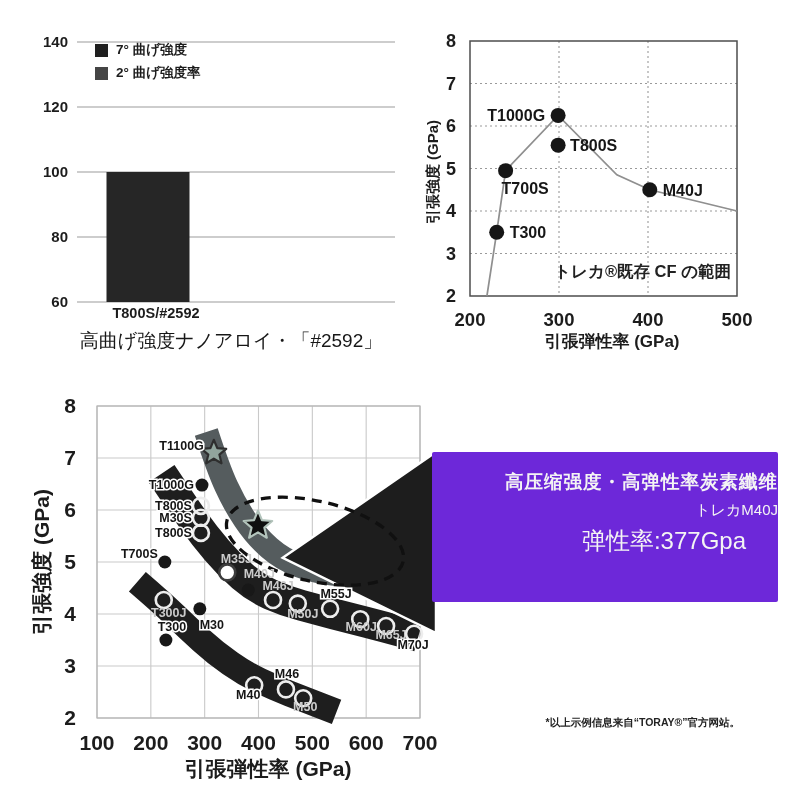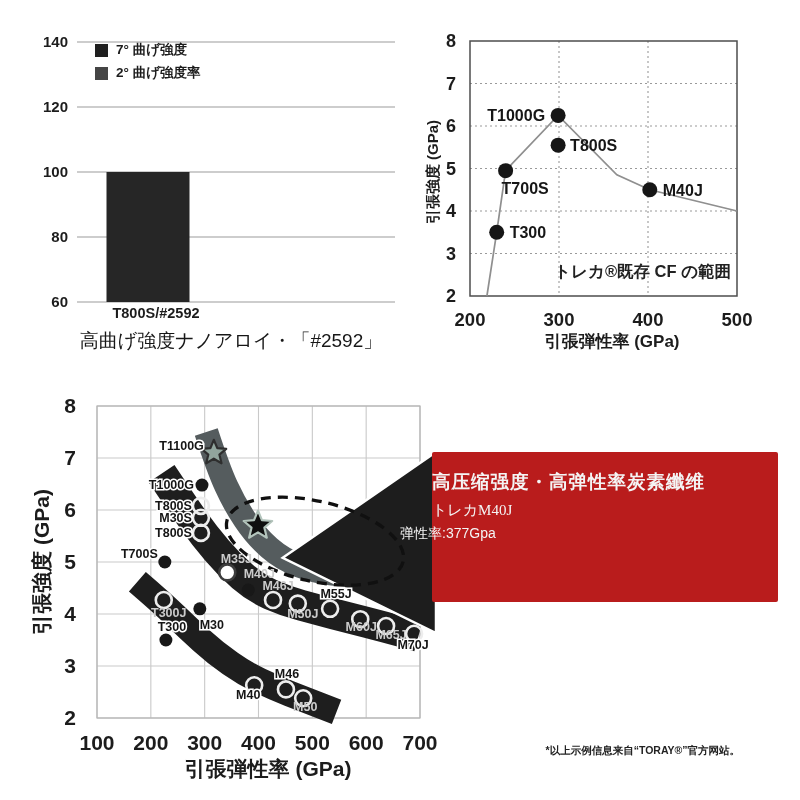--- a/index.html
+++ b/index.html
@@ -15,27 +15,27 @@
   .bar-caption{left:35px;top:327px;width:392px;text-align:center;
                font-size:19px;font-weight:400;color:#171717;line-height:27px;}
   .vlabel{transform:translate(-50%,-50%) rotate(-90deg);white-space:nowrap;
           font-weight:700;color:#1c1c1c;}
   .hlabel{transform:translate(-50%,-50%);white-space:nowrap;
           font-weight:700;color:#1c1c1c;}
   .ylab-s1{left:433px;top:172px;font-size:15px;}
   .xlab-s1{left:612px;top:341px;font-size:17px;}
   .ylab-s2{left:42px;top:562px;font-size:21px;}
   .xlab-s2{left:268px;top:769px;font-size:21px;}
-  .callout{left:432px;top:452px;width:346px;height:150px;background:#b91c1c;
-           color:#f4f4f4;text-align:left;border-radius:2px;z-index:5;}
+  .callout{left:432px;top:452px;width:346px;height:150px;background:#6d28d9;
+           color:#f4f4f4;text-align:right;border-radius:2px;z-index:5;}
   .callout-title{margin-top:17px;font-size:18.5px;font-weight:700;letter-spacing:1px;}
-  .callout-sub{margin-top:7px;font-size:15px;font-family:Liberation Serif, serif;}
+  .callout-sub{margin-top:7px;font-size:15px;}
   .callout-strength{margin-top:13px;font-size:18px;transform:translateX(-32px);}
-  .callout-modulus{margin-top:5px;font-size:14px;transform:translateX(-32px);}
-  .footer-note{right:60px;top:716px;font-size:10.5px;font-weight:700;color:#222;margin-top:28px;}
+  .callout-modulus{margin-top:5px;font-size:24px;transform:translateX(-32px);}
+  .footer-note{right:60px;top:716px;font-size:10.5px;font-weight:700;color:#222;}
 </style>
 </head>
 <body>
 
 <div>
 
   <svg id="charts" width="800" height="800" viewBox="0 0 800 800">
       <g>
         <line x1="77" x2="395" y1="302" y2="302" stroke="#9b9b9b" stroke-width="1.2"></line>
         <text x="68" y="307" text-anchor="end" font-size="15" font-weight="700" fill="#1c1c1c">60</text>

